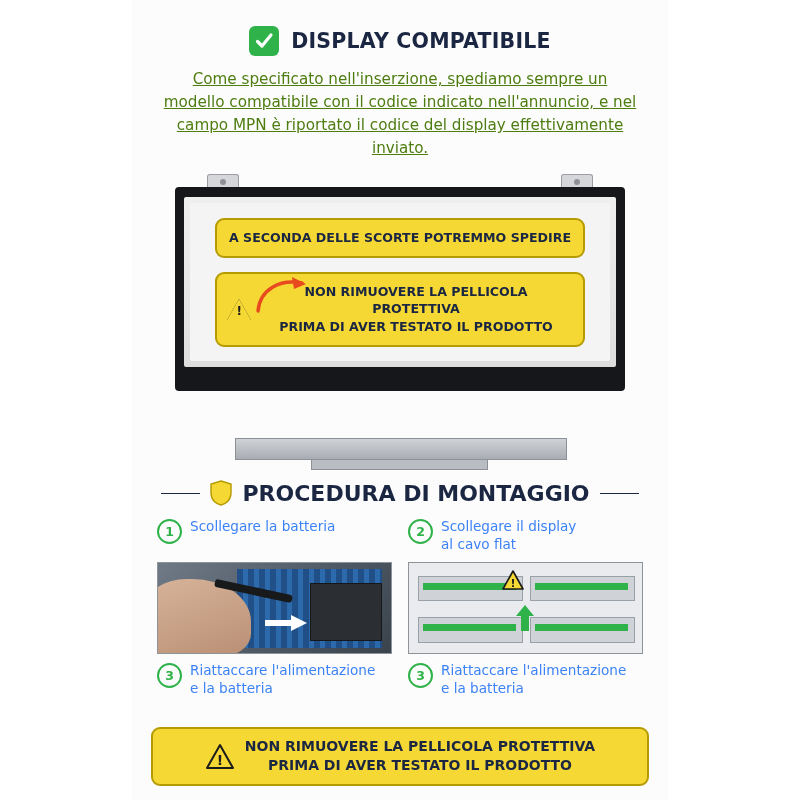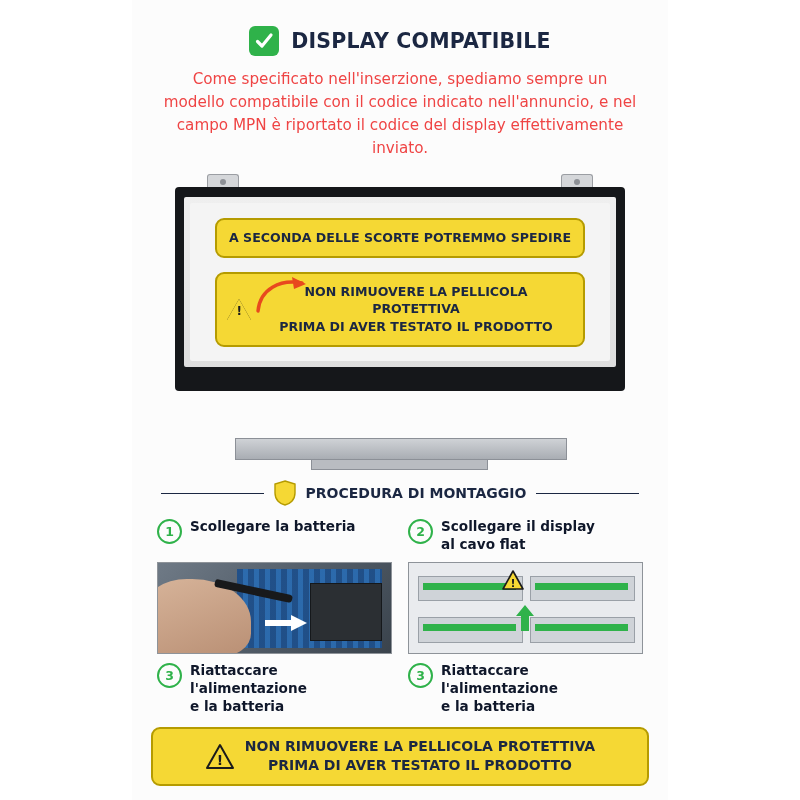--- a/index.html
+++ b/index.html
@@ -37,21 +37,22 @@
     font-size:20.5px;font-weight:bold;color:#1b2742;
     letter-spacing:.2px;
     font-family:"DejaVu Sans", sans-serif;
   }
   .intro{
     margin:12px auto 0 auto;
     width:480px;
     text-align:center;
     font-size:15.2px;
     line-height:1.52;
-    color:#ef4444;
+    color:#4d7c0f;
+    text-decoration:underline;
   }
   
   .display-wrap{
     position:relative;
     margin:14px auto 0 auto;
     width:498px;height:300px;
   }
   .tab{
     position:absolute;top:0;width:30px;height:14px;
     background:#d5d7da;border:1px solid #9b9ea3;border-bottom:none;
@@ -138,38 +139,38 @@
   
   .section-head{
     display:flex;align-items:center;gap:10px;
     width:478px;margin:6px auto 0 auto;
   }
   .rule{flex:1;height:1px;background:#1b2742;}
   .shield{
     width:22px;height:26px;flex:0 0 auto;
   }
   .section-title{
-    font-size:14px;font-weight:bold;color:#1b2742;white-space:nowrap;
+    font-size:22px;font-weight:bold;color:#1b2742;white-space:nowrap;
   }
   
   .steps{
     width:486px;margin:12px auto 0 auto;
     display:grid;grid-template-columns:1fr 1fr;column-gap:16px;row-gap:8px;
   }
   .step{display:flex;align-items:flex-start;gap:8px;}
   .num{
     flex:0 0 auto;
     width:21px;height:21px;border-radius:50%;
     border:2px solid #2fb24a;color:#2fb24a;
     font-size:12.5px;font-weight:bold;
     display:flex;align-items:center;justify-content:center;
     margin-top:1px;
   }
   .step-text{
-    font-size:13.6px;color:#0f172a;line-height:1.32;font-weight:bold;
+    font-size:13.6px;color:#3b82f6;line-height:1.32;
   }
   .photo{
     height:92px;border:1px solid #8e9399;box-sizing:border-box;
     position:relative;overflow:hidden;
   }
   .photo.a{
     background:linear-gradient(135deg,#6f7a86 0%,#55606c 45%,#3a434c 100%);
   }
   .photo.a .board{
     position:absolute;left:34%;top:6%;width:62%;height:88%;

